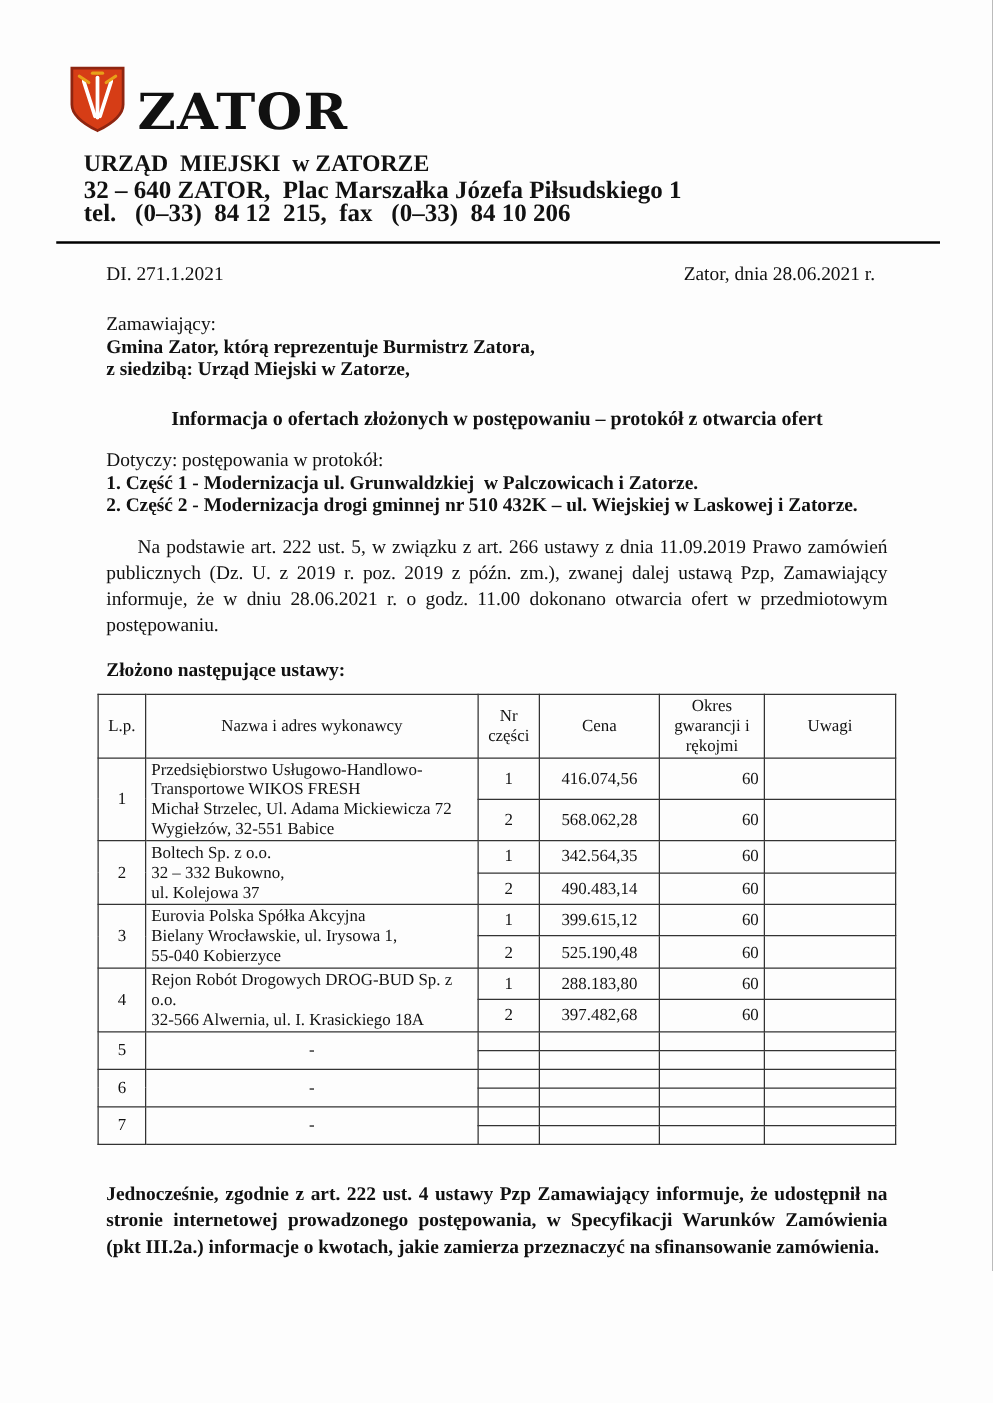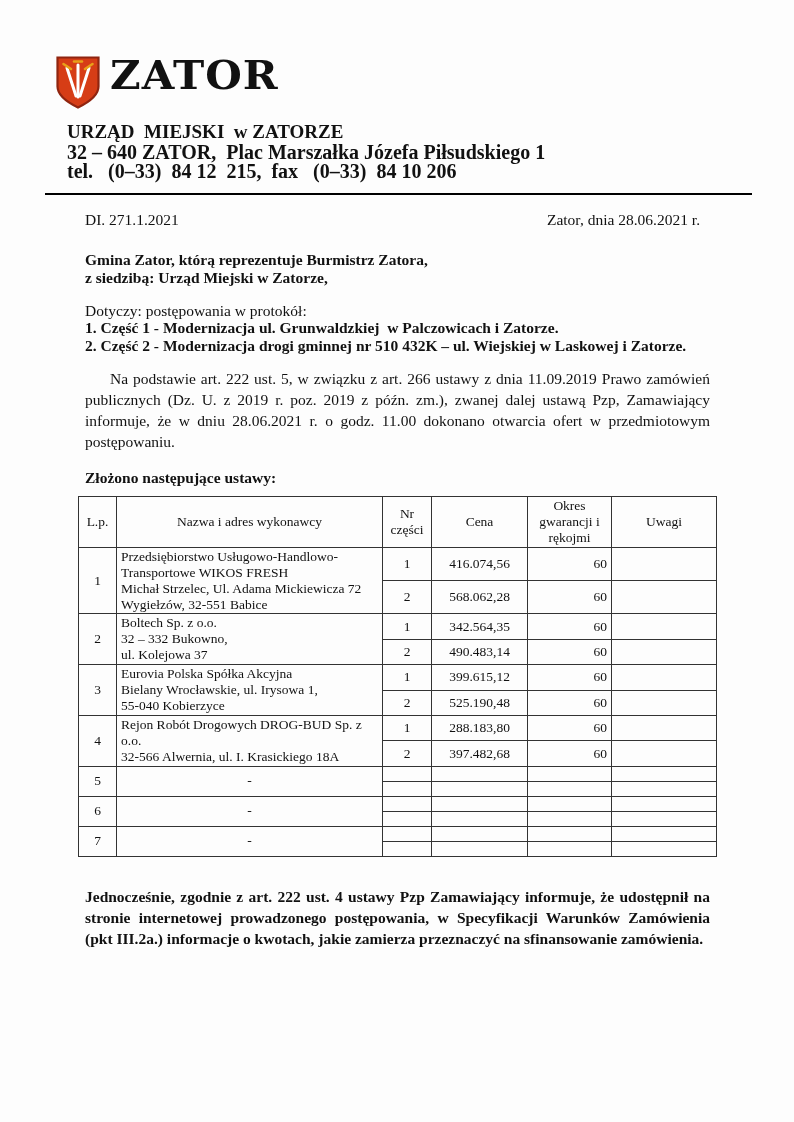--- a/index.html
+++ b/index.html
@@ -8,21 +8,21 @@
     width:794px; height:1122px;
     margin:0 auto;
     background:#fdfdfd;
     box-sizing:border-box;
     padding:55px 84px 0 85px;
     font-family:"Liberation Serif", serif;
     color:#111;
   }
   .pre { white-space:pre; }
   
-  .logo-row { display:flex; align-items:flex-start; margin-left:-30px; height:58px; }
+  .logo-row { display:flex; align-items:flex-end; margin-left:-30px; height:58px; }
   .logo-text {
     font-family:"DejaVu Serif", serif;
     font-weight:bold;
     font-size:42px;
     line-height:44px;
     letter-spacing:1px;
     margin-left:9px;
     transform:scaleY(0.95);
     transform-origin:top left;
   }
@@ -88,24 +88,26 @@
   <div class="office-line pre">tel.   (0–33)  84 12  215,  fax   (0–33)  84 10 206</div>
 
   <hr class="rule">
 
   <div class="ref-row">
     <span class="pre">DI. 271.1.2021</span>
     <span class="place-date pre">Zator, dnia 28.06.2021 r.</span>
   </div>
 
   <div class="orderer">
+    <div>Zamawiający:</div>
     <div class="bold">Gmina Zator, którą reprezentuje Burmistrz Zatora,</div>
     <div class="bold">z siedzibą: Urząd Miejski w Zatorze,</div>
   </div>
 
+  <div class="doc-title">Informacja o ofertach złożonych w postępowaniu – protokół z otwarcia ofert</div>
 
   <div class="concerns">
     <div>Dotyczy: postępowania w protokół:</div>
     <div class="bold pre">1. Część 1 - Modernizacja ul. Grunwaldzkiej  w Palczowicach i Zatorze.</div>
     <div class="bold pre">2. Część 2 - Modernizacja drogi gminnej nr 510 432K – ul. Wiejskiej w Laskowej i Zatorze.</div>
   </div>
 
   <p class="par indent">Na podstawie art. 222 ust. 5, w związku z art. 266 ustawy z dnia 11.09.2019 Prawo zamówień publicznych (Dz. U. z 2019 r. poz. 2019 z późn. zm.), zwanej dalej ustawą Pzp, Zamawiający informuje, że w dniu 28.06.2021 r. o godz. 11.00 dokonano otwarcia ofert w przedmiotowym postępowaniu.</p>
 
   <div class="offers-heading">Złożono następujące ustawy:</div>

